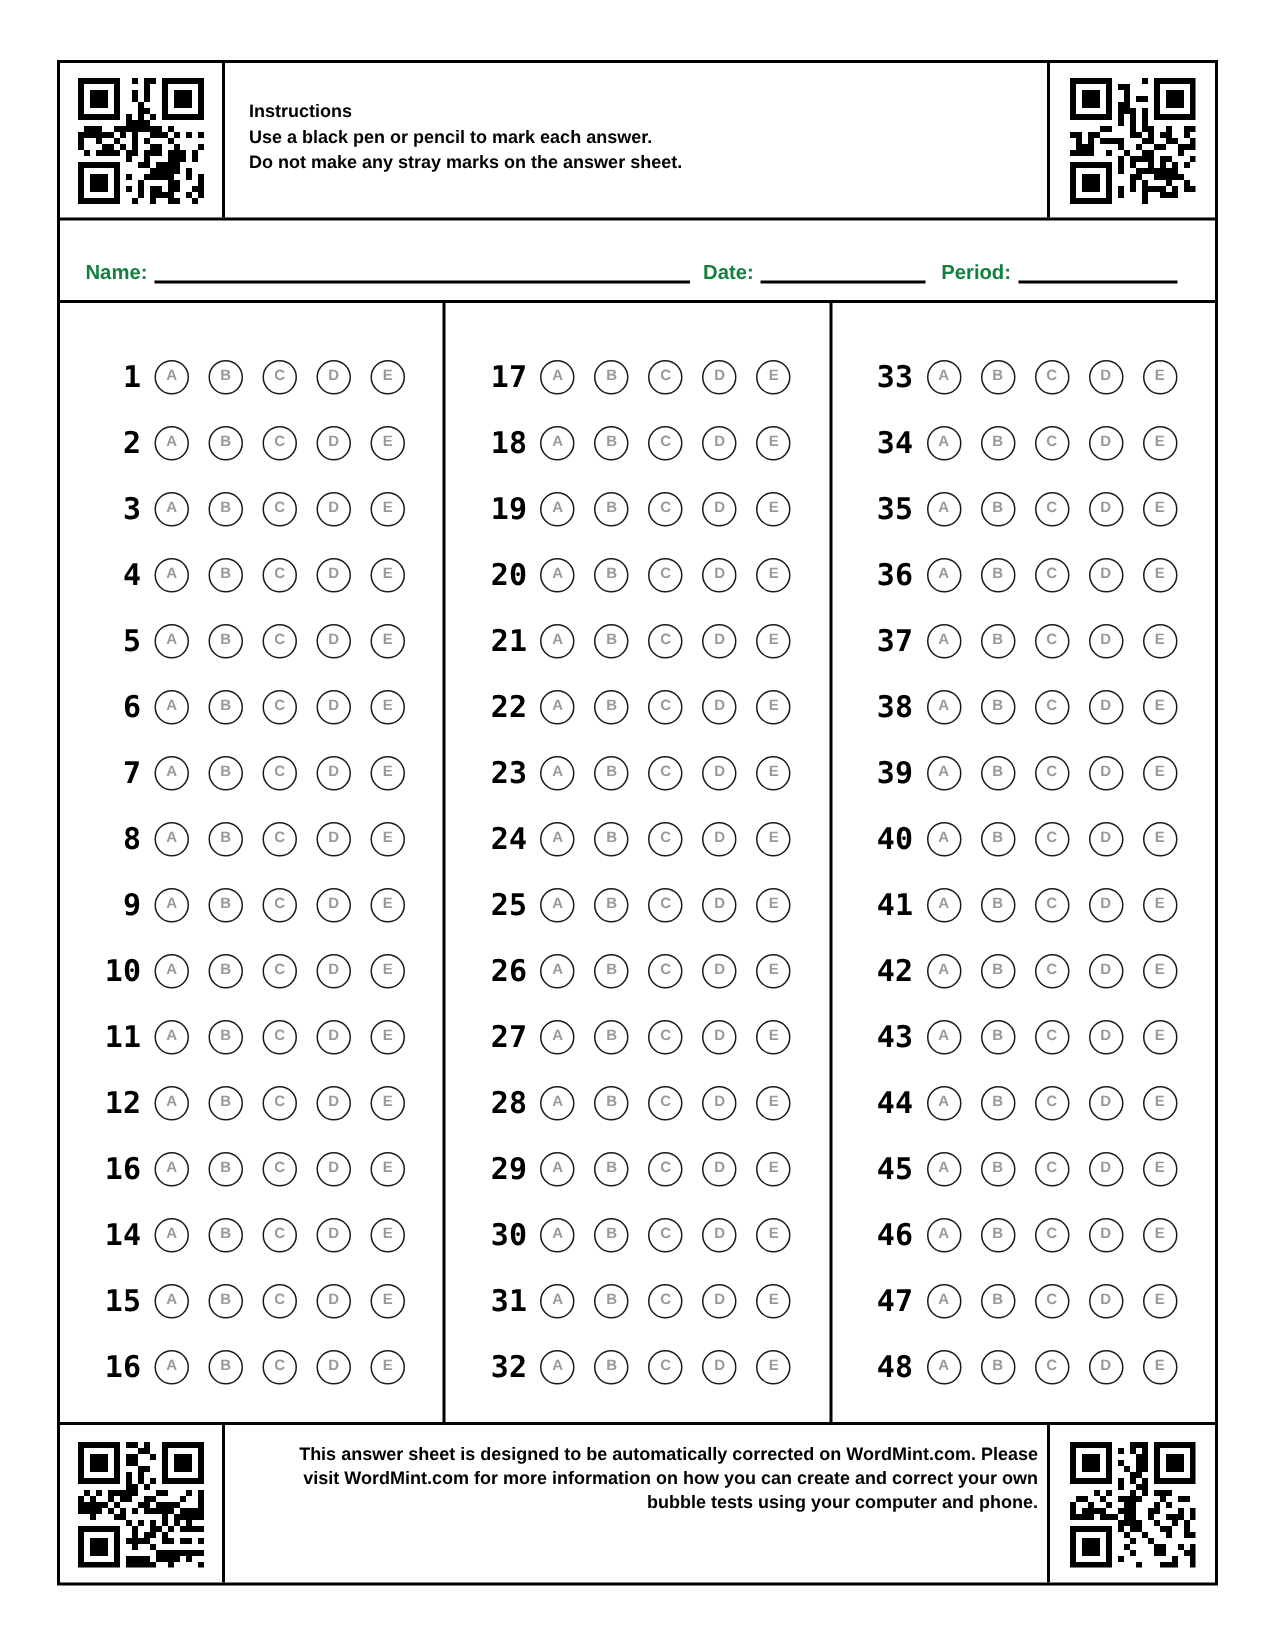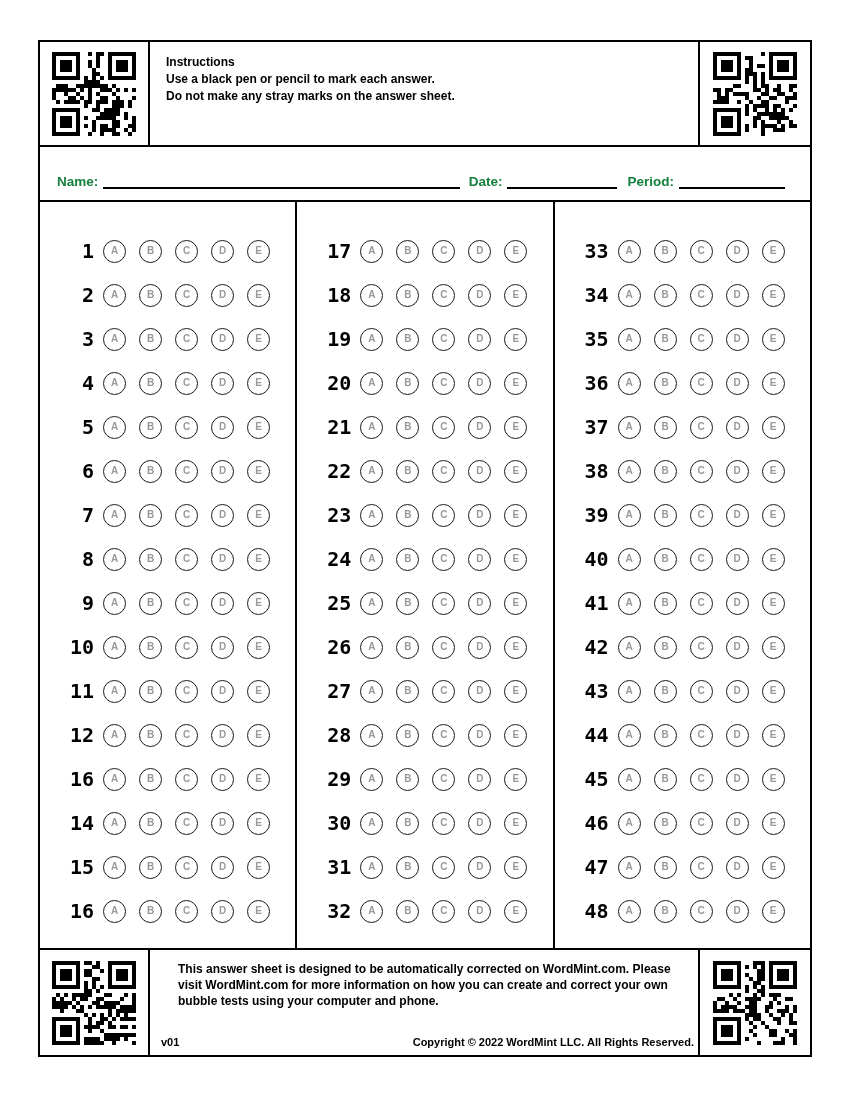--- a/index.html
+++ b/index.html
@@ -17,21 +17,21 @@
   }
   
   .header-row { display:flex; height:105px; border-bottom:2px solid #000; }
   .qr-cell {
     flex:0 0 auto; width:110px;
     display:flex; align-items:center; justify-content:center;
   }
   .qr-cell.cell-left  { border-right:2px solid #000; }
   .qr-cell.cell-right { width:112px; border-left:2px solid #000; }
   .qr svg { display:block; }
-  .instructions { flex:1 1 auto; padding:12px 0 0 16px; }
+  .instructions { flex:1 1 auto; padding:24px 0 0 16px; }
   .ins-title, .ins-line { font-size:12px; font-weight:bold; line-height:17px; color:#000; }
   .oval-example {
     display:inline-block; width:15px; height:15px;
     background:#000; border-radius:50%;
     margin-left:6px; vertical-align:-3px;
   }
   
   .name-row {
     height:55px; border-bottom:2px solid #000;
     display:flex; align-items:flex-end;
@@ -56,21 +56,21 @@
   .bubble {
     width:23px; height:23px; flex:0 0 auto;
     border:1.5px solid #1b1b1b; border-radius:50%;
     margin-right:13px;
     display:flex; align-items:center; justify-content:center;
     background:#fff; cursor:pointer;
   }
   .bubble-letter { font-size:10px; font-weight:bold; color:#999; line-height:1; }
   
   .footer-row { display:flex; height:105px; }
-  .footer-text-cell { flex:1 1 auto; position:relative; padding:11px 6px 0 28px; }
+  .footer-text-cell { flex:1 1 auto; position:relative; padding:11px 6px 0 28px;text-align:right; }
   .footer-text { font-size:12px; font-weight:bold; line-height:16px; color:#000; }
   .footer-bottom {
     position:absolute; left:11px; right:4px; bottom:7px;
     display:flex; justify-content:space-between; align-items:flex-end;
   }
   .version, .copyright { font-size:11px; font-weight:bold; color:#000; }
 </style>
 </head>
 <body>
 
@@ -1646,24 +1646,20 @@
             <rect x="10" y="20" width="1" height="1"></rect>
             <rect x="11" y="20" width="1" height="1"></rect>
             <rect x="12" y="20" width="1" height="1"></rect>
             <rect x="15" y="20" width="1" height="1"></rect>
             <rect x="20" y="20" width="1" height="1"></rect>
           </svg>
         </div>
     </div>
     <div class="footer-text-cell">
       <div class="footer-text">This answer sheet is designed to be automatically corrected on WordMint.com. Please visit WordMint.com for more information on how you can create and correct your own bubble tests using your computer and phone.</div>
-      <div class="footer-bottom">
-        <span class="version">v01</span>
-        <span class="copyright">Copyright © 2022 WordMint LLC. All Rights Reserved.</span>
-      </div>
     </div>
     <div class="qr-cell cell-right">
       <div class="qr" id="qr-br">
           <svg xmlns="http://www.w3.org/2000/svg" viewBox="0 0 21 21" width="84" height="84" shape-rendering="crispEdges" fill="#000">
             <rect x="0" y="0" width="1" height="1"></rect>
             <rect x="1" y="0" width="1" height="1"></rect>
             <rect x="2" y="0" width="1" height="1"></rect>
             <rect x="3" y="0" width="1" height="1"></rect>
             <rect x="4" y="0" width="1" height="1"></rect>
             <rect x="5" y="0" width="1" height="1"></rect>

